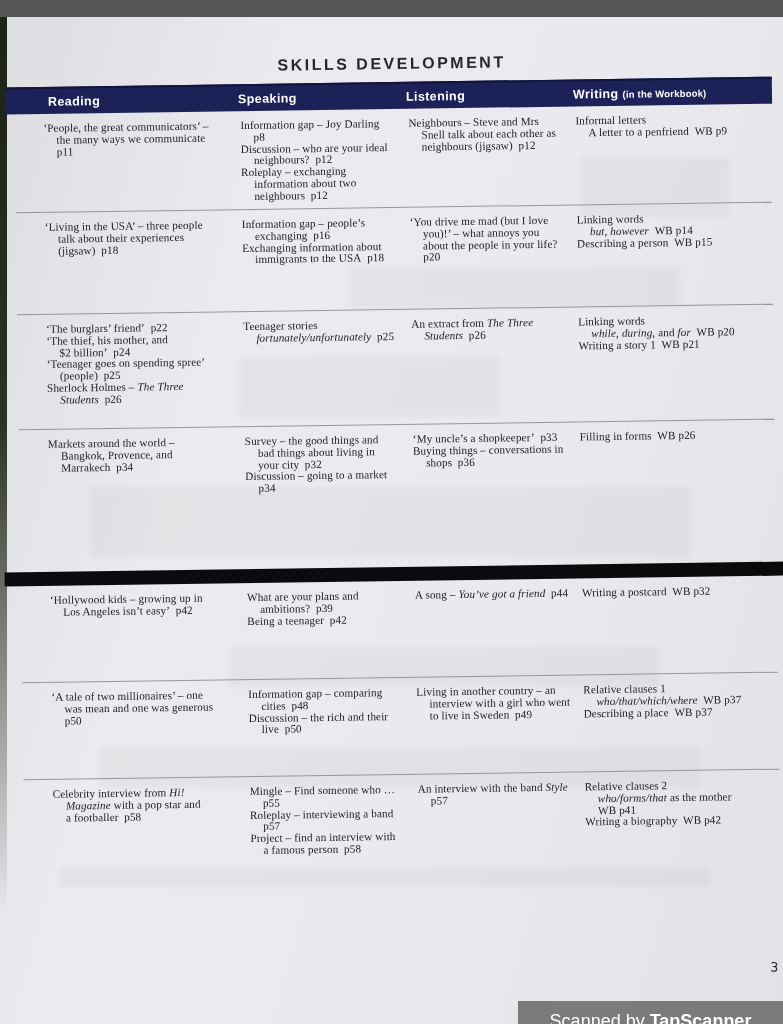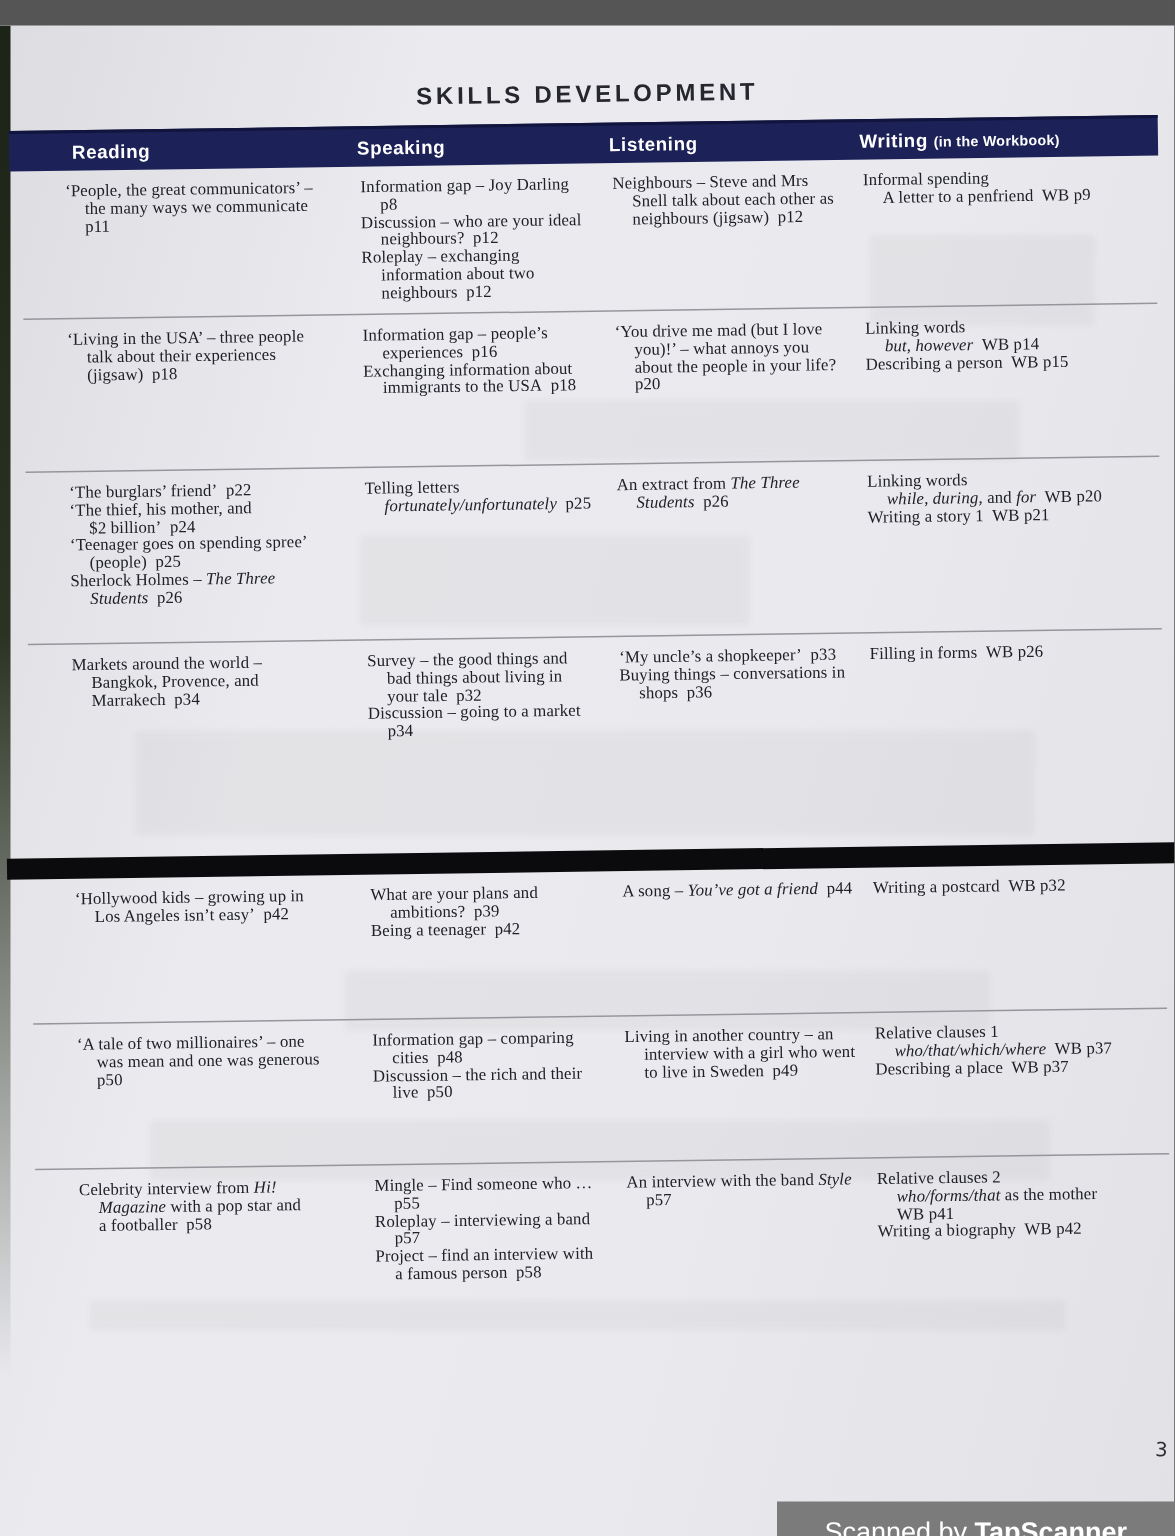--- a/index.html
+++ b/index.html
@@ -125,33 +125,33 @@
             <div class="tline"><span>Roleplay – exchanging</span></div>
             <div class="tline ind"><span>information about two</span></div>
             <div class="tline ind"><span>neighbours p12</span></div>
           </div>
           <div class="tcell listening">
             <div class="tline"><span>Neighbours – Steve and Mrs</span></div>
             <div class="tline ind"><span>Snell talk about each other as</span></div>
             <div class="tline ind"><span>neighbours (jigsaw) p12</span></div>
           </div>
           <div class="tcell writing">
-            <div class="tline"><span>Informal spending</span></div>
+            <div class="tline"><span>Informal letters</span></div>
             <div class="tline ind"><span>A letter to a penfriend WB p9</span></div>
           </div>
         </div>
         <div class="trow row-1 hairline">
           <div class="tcell reading">
             <div class="tline"><span>‘Living in the USA’ – three people</span></div>
             <div class="tline ind"><span>talk about their experiences</span></div>
             <div class="tline ind"><span>(jigsaw) p18</span></div>
           </div>
           <div class="tcell speaking">
             <div class="tline"><span>Information gap – people’s</span></div>
-            <div class="tline ind"><span>experiences p16</span></div>
+            <div class="tline ind"><span>exchanging p16</span></div>
             <div class="tline"><span>Exchanging information about</span></div>
             <div class="tline ind"><span>immigrants to the USA p18</span></div>
           </div>
           <div class="tcell listening">
             <div class="tline"><span>‘You drive me mad (but I love</span></div>
             <div class="tline ind"><span>you)!’ – what annoys you</span></div>
             <div class="tline ind"><span>about the people in your life?</span></div>
             <div class="tline ind"><span>p20</span></div>
           </div>
           <div class="tcell writing">
@@ -164,21 +164,21 @@
           <div class="tcell reading">
             <div class="tline"><span>‘The burglars’ friend’ p22</span></div>
             <div class="tline"><span>‘The thief, his mother, and</span></div>
             <div class="tline ind"><span>$2 billion’ p24</span></div>
             <div class="tline"><span>‘Teenager goes on spending spree’</span></div>
             <div class="tline ind"><span>(people) p25</span></div>
             <div class="tline"><span>Sherlock Holmes – </span><span class="it">The Three</span></div>
             <div class="tline ind"><span class="it">Students</span><span> p26</span></div>
           </div>
           <div class="tcell speaking">
-            <div class="tline"><span>Telling letters</span></div>
+            <div class="tline"><span>Teenager stories</span></div>
             <div class="tline ind"><span class="it">fortunately/unfortunately</span><span> p25</span></div>
           </div>
           <div class="tcell listening">
             <div class="tline"><span>An extract from </span><span class="it">The Three</span></div>
             <div class="tline ind"><span class="it">Students</span><span> p26</span></div>
           </div>
           <div class="tcell writing">
             <div class="tline"><span>Linking words</span></div>
             <div class="tline ind"><span class="it">while, during,</span><span> and </span><span class="it">for</span><span> WB p20</span></div>
             <div class="tline"><span>Writing a story 1 WB p21</span></div>
@@ -186,21 +186,21 @@
         </div>
         <div class="trow row-3 hairline">
           <div class="tcell reading">
             <div class="tline"><span>Markets around the world –</span></div>
             <div class="tline ind"><span>Bangkok, Provence, and</span></div>
             <div class="tline ind"><span>Marrakech p34</span></div>
           </div>
           <div class="tcell speaking">
             <div class="tline"><span>Survey – the good things and</span></div>
             <div class="tline ind"><span>bad things about living in</span></div>
-            <div class="tline ind"><span>your tale p32</span></div>
+            <div class="tline ind"><span>your city p32</span></div>
             <div class="tline"><span>Discussion – going to a market</span></div>
             <div class="tline ind"><span>p34</span></div>
           </div>
           <div class="tcell listening">
             <div class="tline"><span>‘My uncle’s a shopkeeper’ p33</span></div>
             <div class="tline"><span>Buying things – conversations in</span></div>
             <div class="tline ind"><span>shops p36</span></div>
           </div>
           <div class="tcell writing">
             <div class="tline"><span>Filling in forms WB p26</span></div>

